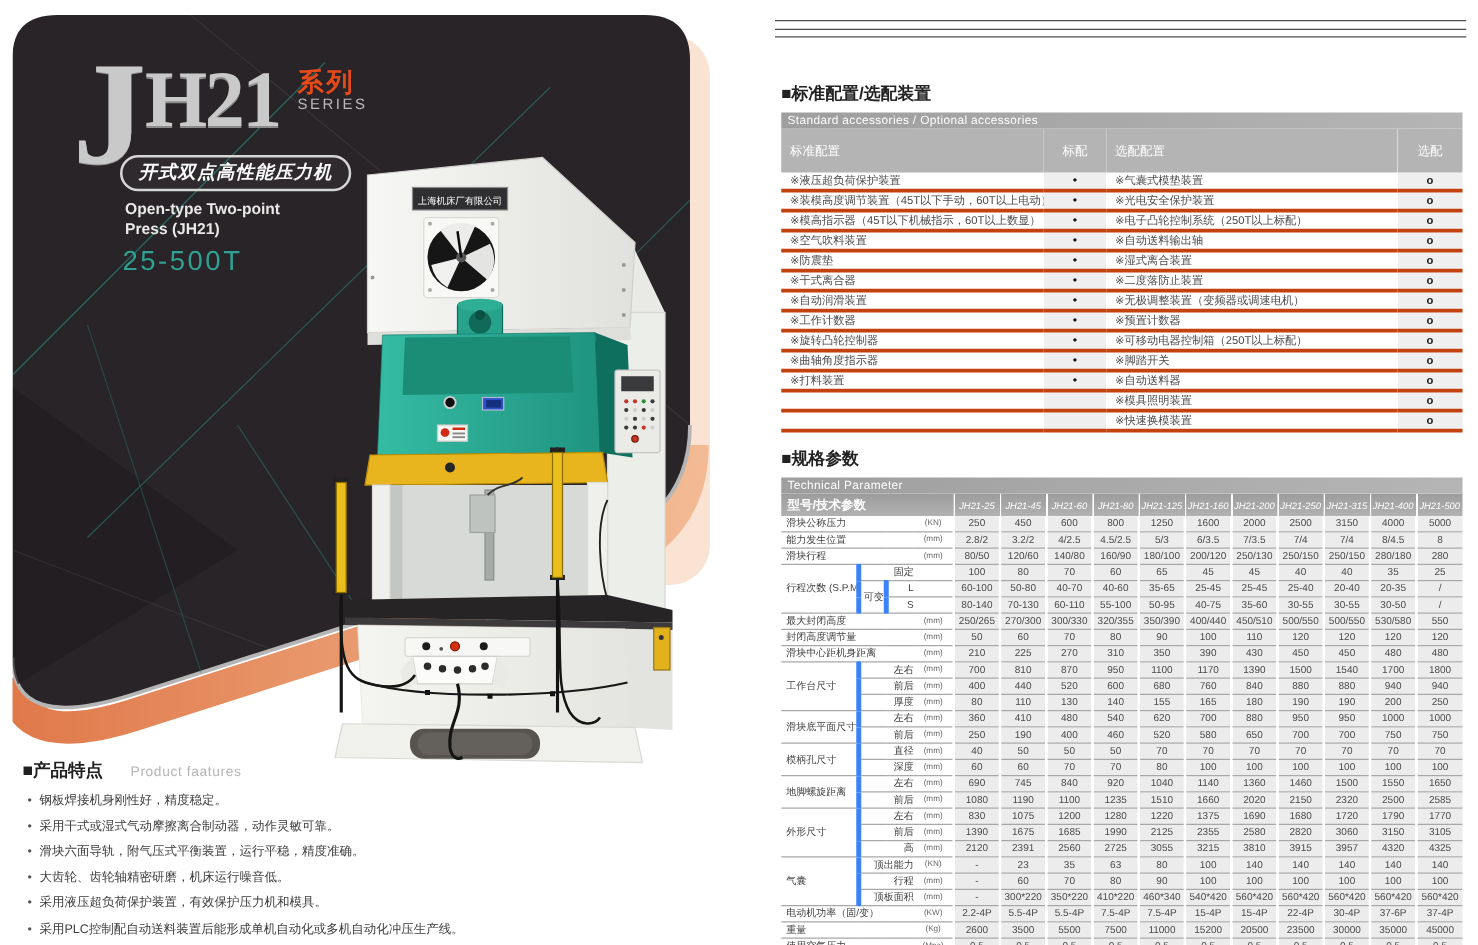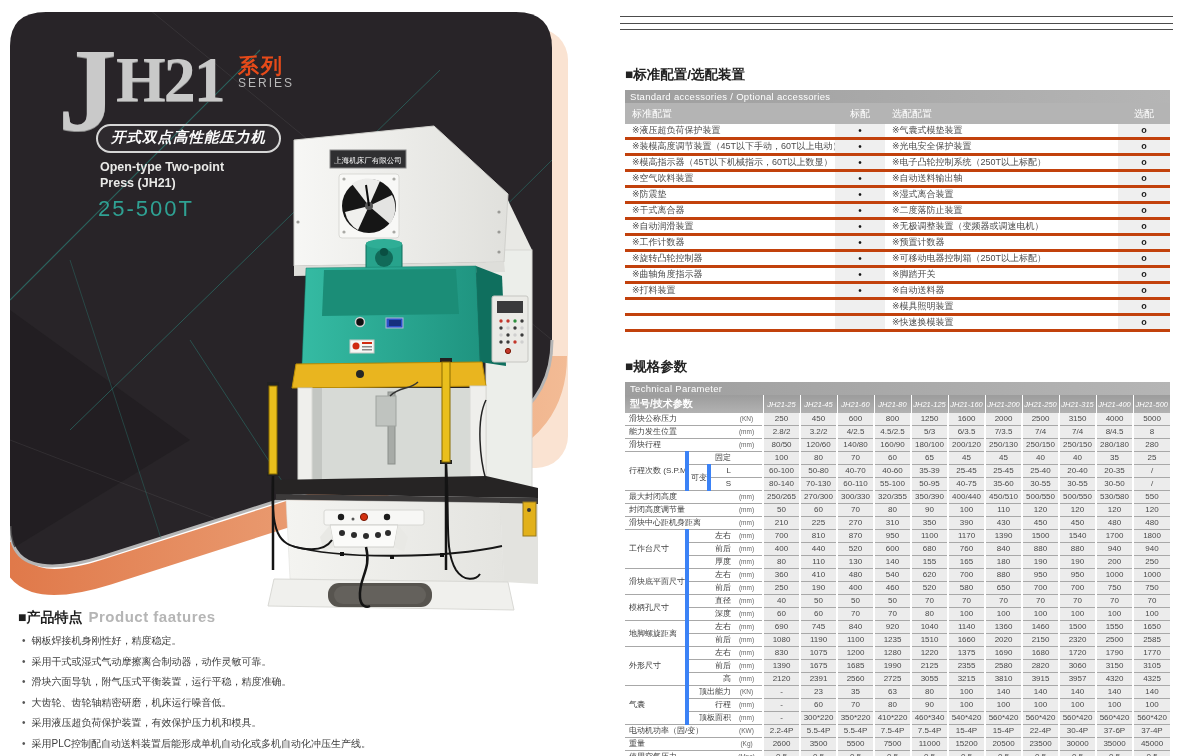--- a/index.html
+++ b/index.html
@@ -16,38 +16,38 @@
   .series-cn{position:absolute;left:188px;top:12px;font-size:21px;font-weight:bold;color:#e64a19;letter-spacing:2px;}
   .series-en{position:absolute;left:188px;top:36px;font-size:12px;color:#b9b9b9;letter-spacing:2px;}
   .pill{position:absolute;left:46px;top:84px;border:2px solid #d6d6d6;border-radius:20px;
         padding:2px 13px 4px;font-size:14.5px;font-weight:bold;font-style:italic;color:#fbfbfb;
         letter-spacing:1px;white-space:nowrap;background:rgba(255,255,255,0.03);}
   .en-sub{position:absolute;left:50px;top:120px;font-size:12.5px;font-weight:bold;color:#e9e9e7;line-height:1.25;}
   .tonnage{position:absolute;left:48px;top:156px;font-size:22px;color:#2fa193;letter-spacing:2px;}
 
   .features{position:absolute;left:18px;top:608px;width:460px;z-index:6;}
   .features-title{font-size:14px;font-weight:bold;color:#1f1f1f;}
-  .features-title .en{font-size:15px;font-weight:bold;color:#b5b5b5;margin-left:6px;letter-spacing:0.5px;}
+  .features-title .en{font-size:11px;font-weight:normal;color:#b5b5b5;margin-left:22px;letter-spacing:0.5px;}
   .features ul{list-style:none;margin:7px 0 0 4px;padding:0;}
   .features li{font-size:10px;color:#3d3d3d;margin-bottom:6.5px;white-space:nowrap;}
   .features li::before{content:"•";margin-right:6px;color:#555;}
 
   
   .tl{position:absolute;left:620px;width:553px;height:1px;background:#4c4c4c;}
   .right{position:absolute;left:625px;top:0;width:545px;}
   .sec{position:absolute;left:0;width:545px;}
   .sec-title{font-size:13.5px;font-weight:bold;color:#222;margin:0 0 6px 0;}
   .gray-bar{height:13px;line-height:13px;background:linear-gradient(90deg,#9e9e9e,#b5b5b5);
             color:#fff;font-size:9.5px;padding-left:5px;letter-spacing:0.3px;}
 
   table{border-collapse:collapse;table-layout:fixed;width:545px;}
   td,th{overflow:hidden;white-space:nowrap;}
 
   
-  .acc-table thead th{background:#b4b4b4;color:#fff;font-size:10px;font-weight:normal;height:21px;padding:0;}
+  .acc-table thead th{background:#b4b4b4;color:#fff;font-size:10px;font-weight:normal;height:35px;padding:0;}
   .acc-table th.left{text-align:left;padding-left:7px;}
   .acc-table td{border-bottom:3px solid #c2410c;height:13px;line-height:13px;padding:0;}
   .astd,.aopt{font-size:9px;color:#4c4c4c;text-align:left;padding-left:7px !important;}
   .amark{font-size:10px;color:#111;text-align:center;background:#efefef;}
   .amarko{font-size:9px;font-weight:bold;color:#222;text-align:center;background:#efefef;}
 
   
   .spec-table thead th{background:linear-gradient(#9c9c9c,#b2b2b2);color:#fff;height:18px;padding:0;}
   .spec-h1{font-size:10px;font-weight:bold;text-align:left;padding-left:5px !important;}
   .spec-table thead th.model{font-size:7.5px;font-style:italic;font-weight:normal;border-left:1px solid rgba(255,255,255,0.45);}
@@ -486,21 +486,21 @@
               <td class="val">25</td>
             </tr>
             <tr>
               <td rowspan="2" class="sub">可变</td>
               <td class="sub">L</td>
               <td class="unit"></td>
               <td class="val">60-100</td>
               <td class="val">50-80</td>
               <td class="val">40-70</td>
               <td class="val">40-60</td>
-              <td class="val">35-39</td>
+              <td class="val">35-65</td>
               <td class="val">25-45</td>
               <td class="val">25-45</td>
               <td class="val">25-40</td>
               <td class="val">20-40</td>
               <td class="val">20-35</td>
               <td class="val">/</td>
             </tr>
             <tr>
               <td class="sub">S</td>
               <td class="unit"></td>

